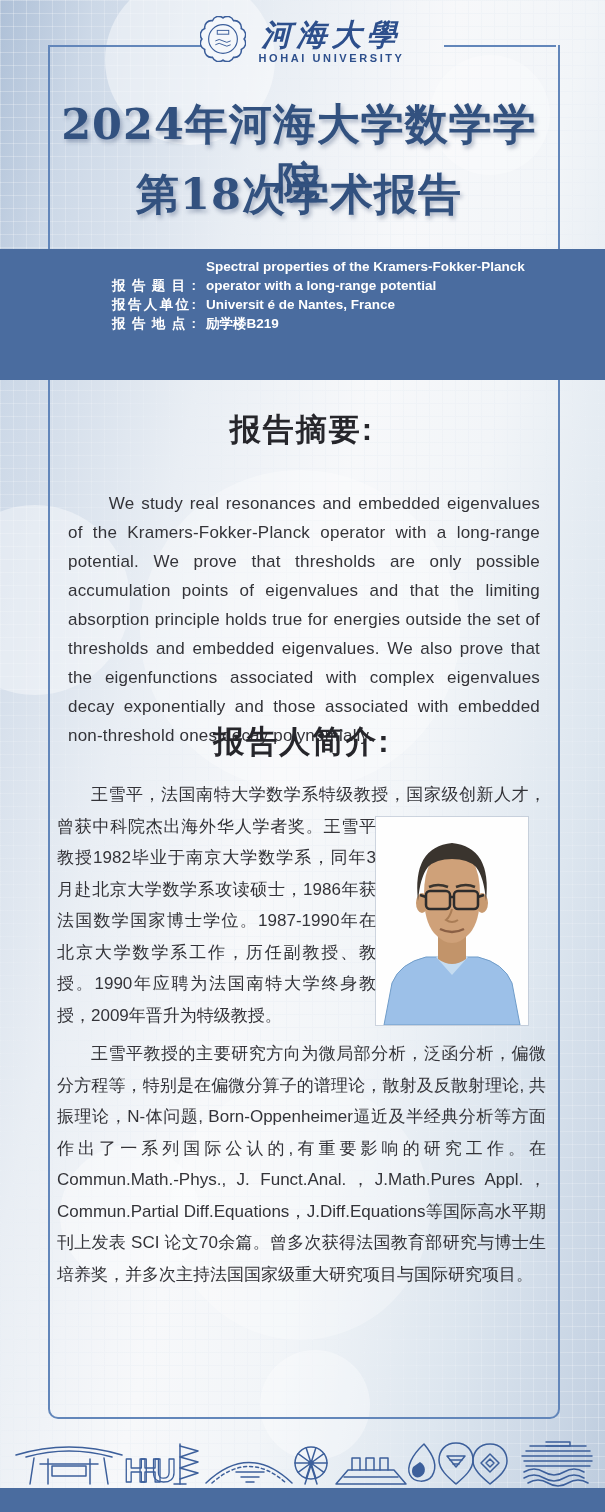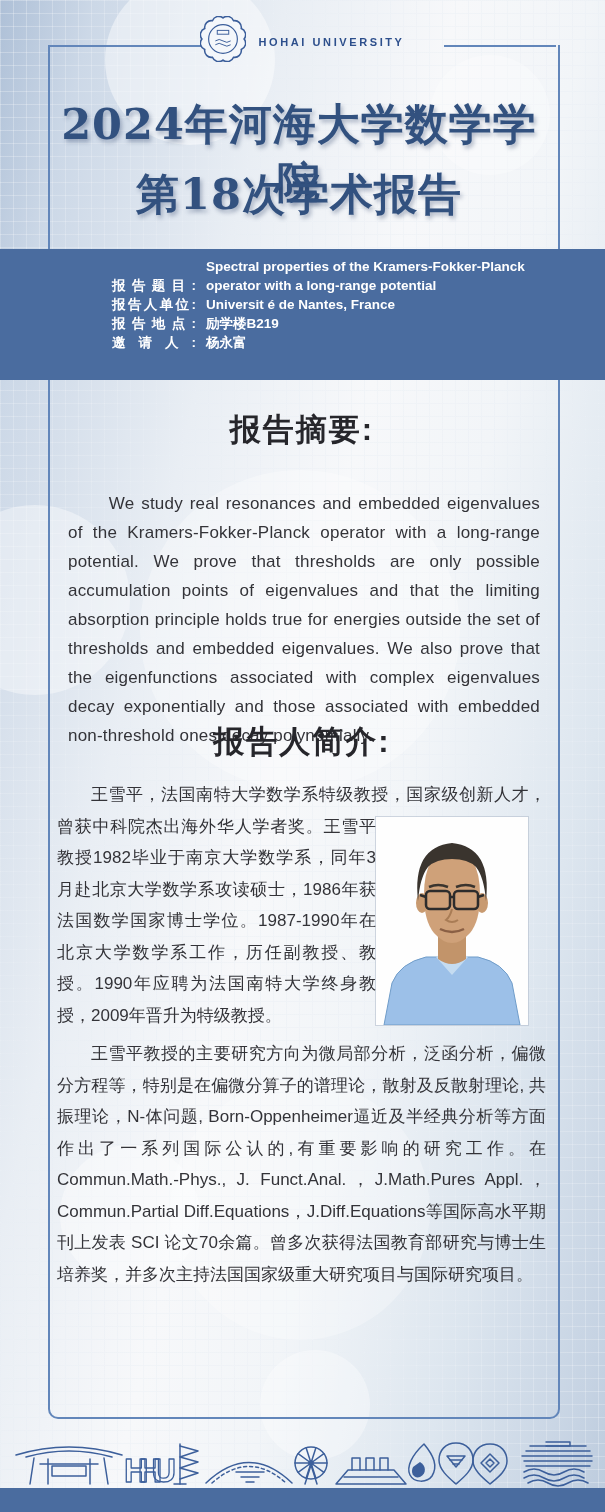--- a/index.html
+++ b/index.html
@@ -102,44 +102,41 @@
   <div class="logo-row">
     <span>
       <svg width="46" height="46" viewBox="0 0 48 48">
         <path d="M46,24 A7,7 0 0 1 43.05,35 A7,7 0 0 1 35,43.05 A7,7 0 0 1 24,46 A7,7 0 0 1 13,43.05 A7,7 0 0 1 4.95,35 A7,7 0 0 1 2,24 A7,7 0 0 1 4.95,13 A7,7 0 0 1 13,4.95 A7,7 0 0 1 24,2 A7,7 0 0 1 35,4.95 A7,7 0 0 1 43.05,13 A7,7 0 0 1 46,24 Z" fill="#f4f7fb" stroke="#3a5d9a" stroke-width="1.6"></path>
         <circle cx="24" cy="24" r="15" fill="none" stroke="#3a5d9a" stroke-width="1.2"></circle>
         <rect x="18" y="15" width="12" height="4" fill="none" stroke="#3a5d9a" stroke-width="1"></rect>
         <path d="M16,26 Q20,23 24,26 T32,26 M16,30 Q20,27 24,30 T32,30" fill="none" stroke="#3a5d9a" stroke-width="1"></path>
       </svg>
     </span>
     <span class="logo-text">
+      <span class="uni-cn">河海大學</span>
       <span class="uni-en">HOHAI UNIVERSITY</span>
     </span>
   </div>
 
   <div class="main-title title-l1" style="position:absolute;">2024年河海大学数学学院</div>
   <div class="main-title title-l2" style="position:absolute;">第18次学术报告</div>
 
   <div class="band">
     <div class="band-inner">
       <div class="band-row">
         <span class="band-label">报告题目:</span>
         <span class="band-value bv-title">Spectral properties of the Kramers-Fokker-Planck operator with a long-range potential</span>
       </div>
       <div class="band-row">
         <span class="band-label">报告人单位:</span>
         <span class="band-value">Universit é de Nantes, France</span>
       </div>
       <div class="band-row">
         <span class="band-label">报告地点:</span>
         <span class="band-value">励学楼B219</span>
-      </div>
-      <div class="band-row">
-        <span class="band-label">邀请人:</span>
-        <span class="band-value">杨永富</span>
       </div>
     </div>
   </div>
 
   <div class="sec-heading abs-h">报告摘要:</div>
   <div class="abstract-p">We study real resonances and embedded eigenvalues of the Kramers-Fokker-Planck operator with a long-range potential. We prove that thresholds are only possible accumulation points of eigenvalues and that the limiting absorption principle holds true for energies outside the set of thresholds and embedded eigenvalues. We also prove that the eigenfunctions associated with complex eigenvalues decay exponentially and those associated with embedded non-threshold ones decay polynomially.</div>
 
   <div class="sec-heading bio-h">报告人简介:</div>
 
   <div class="bio-p1">

